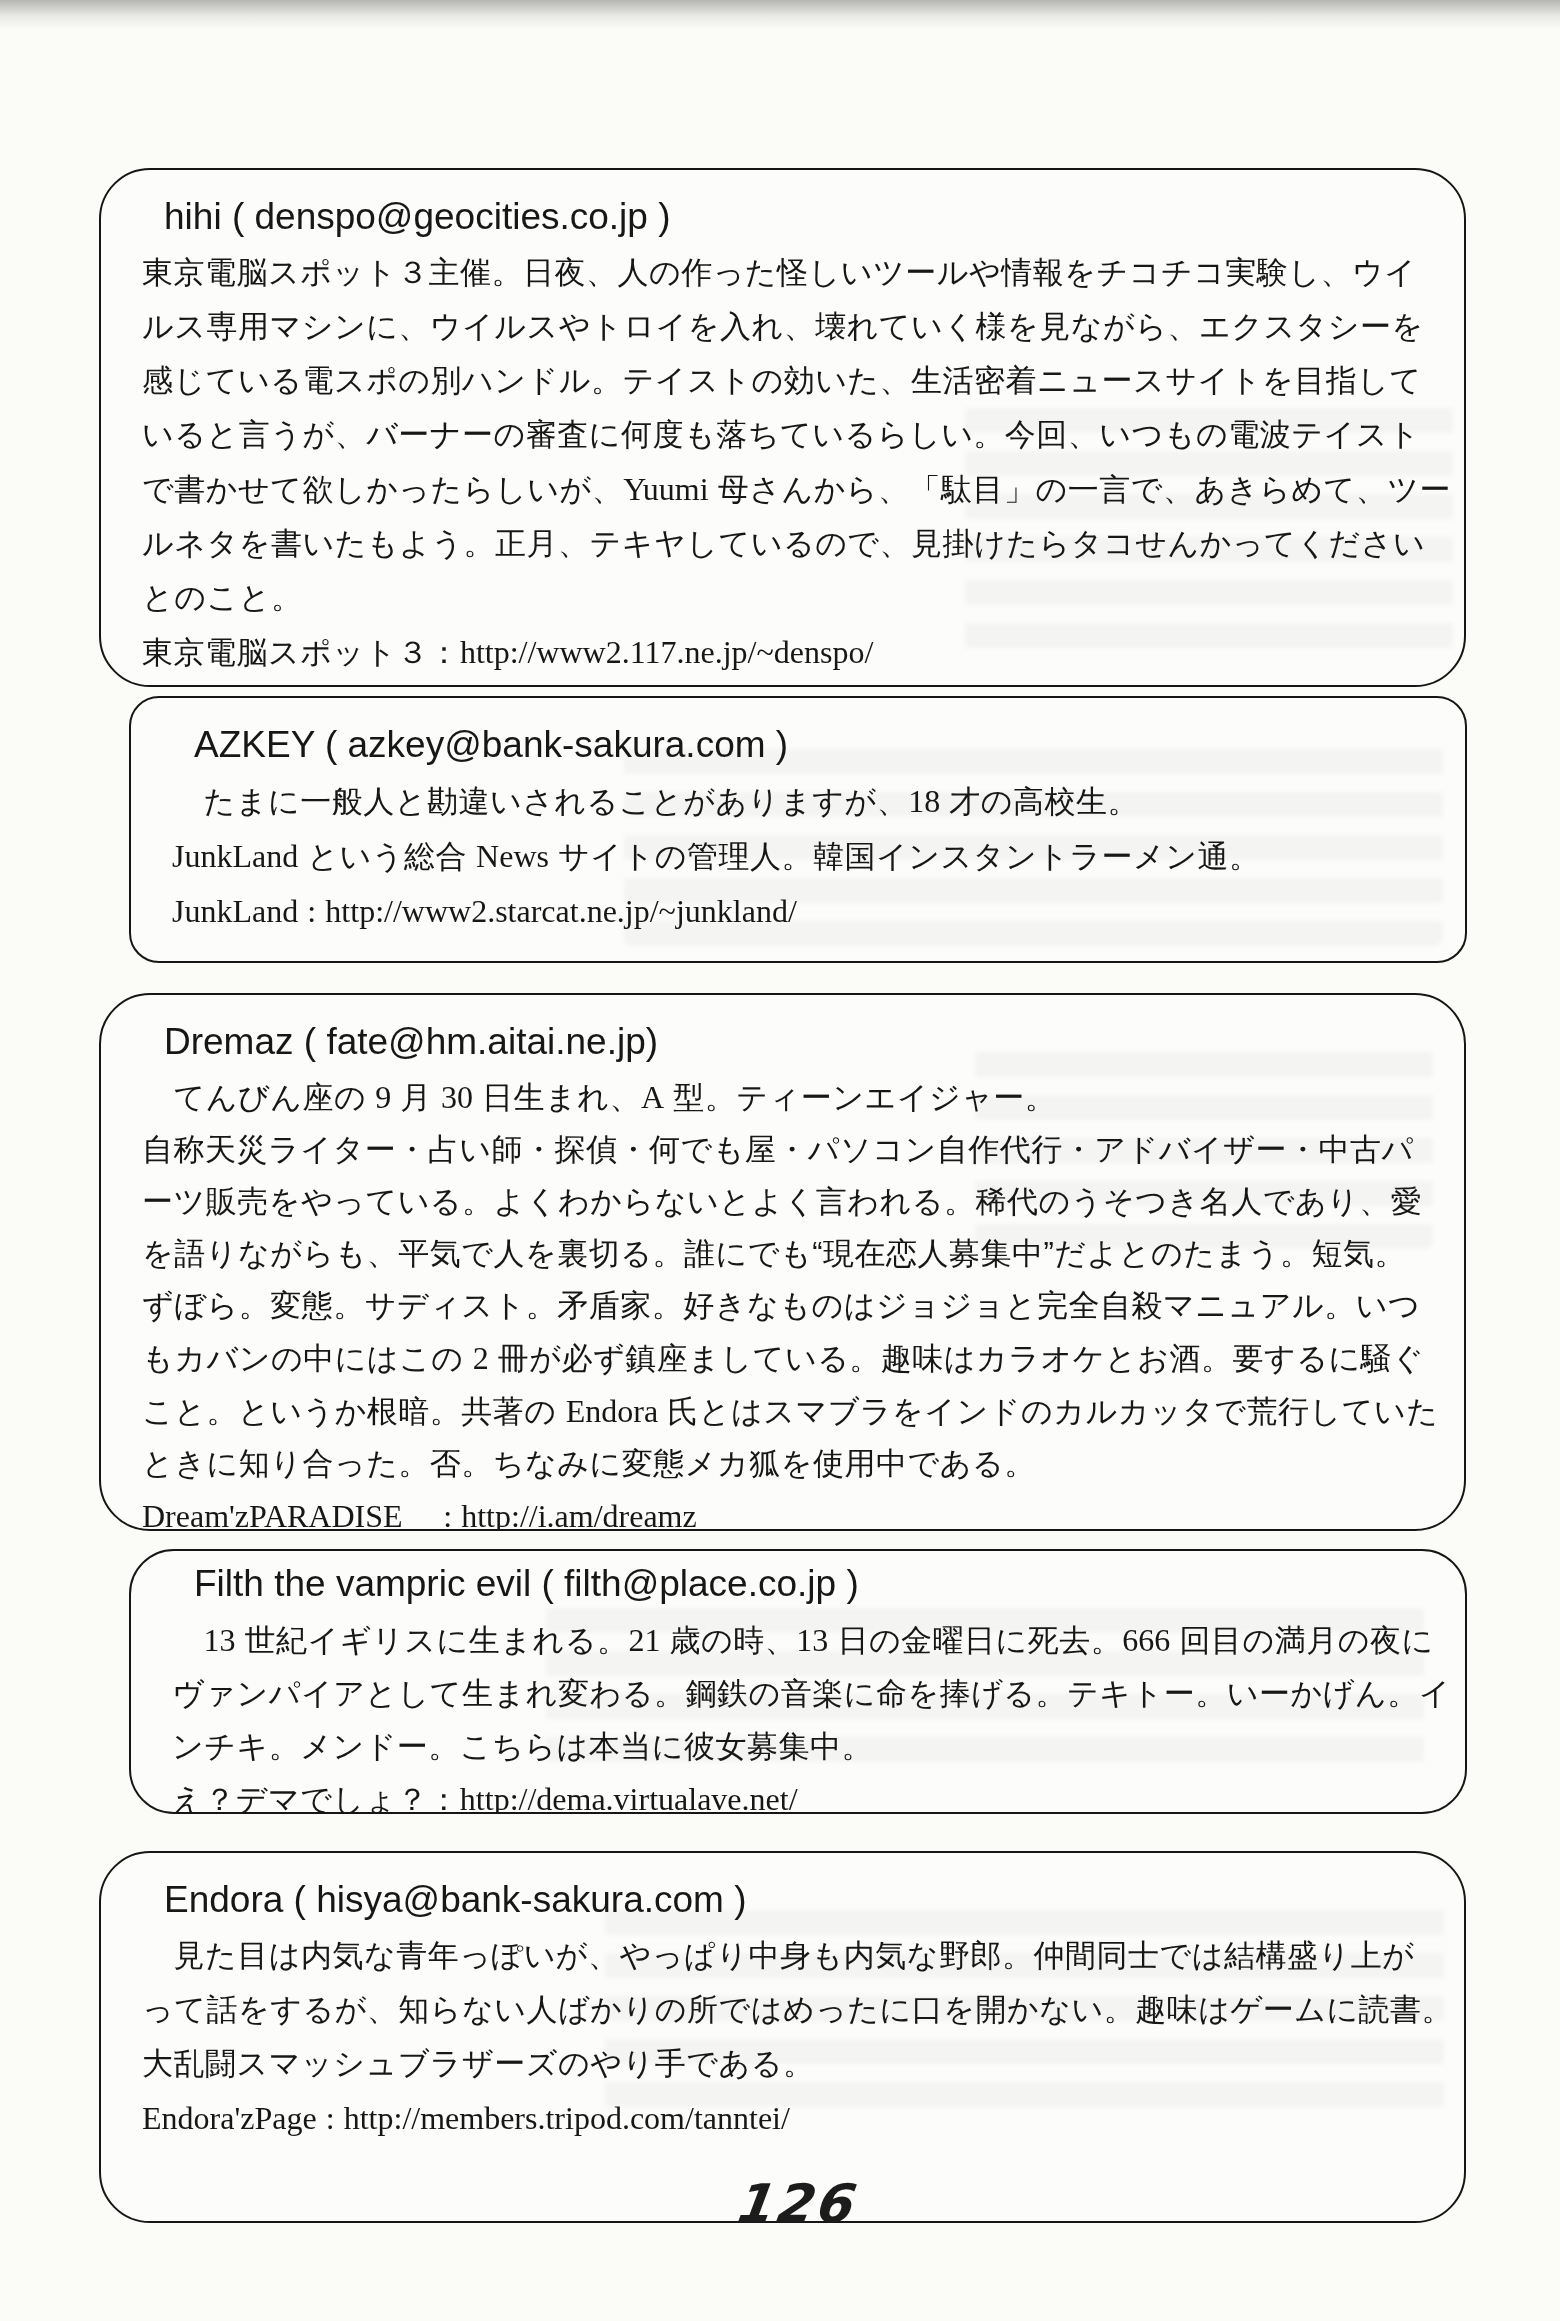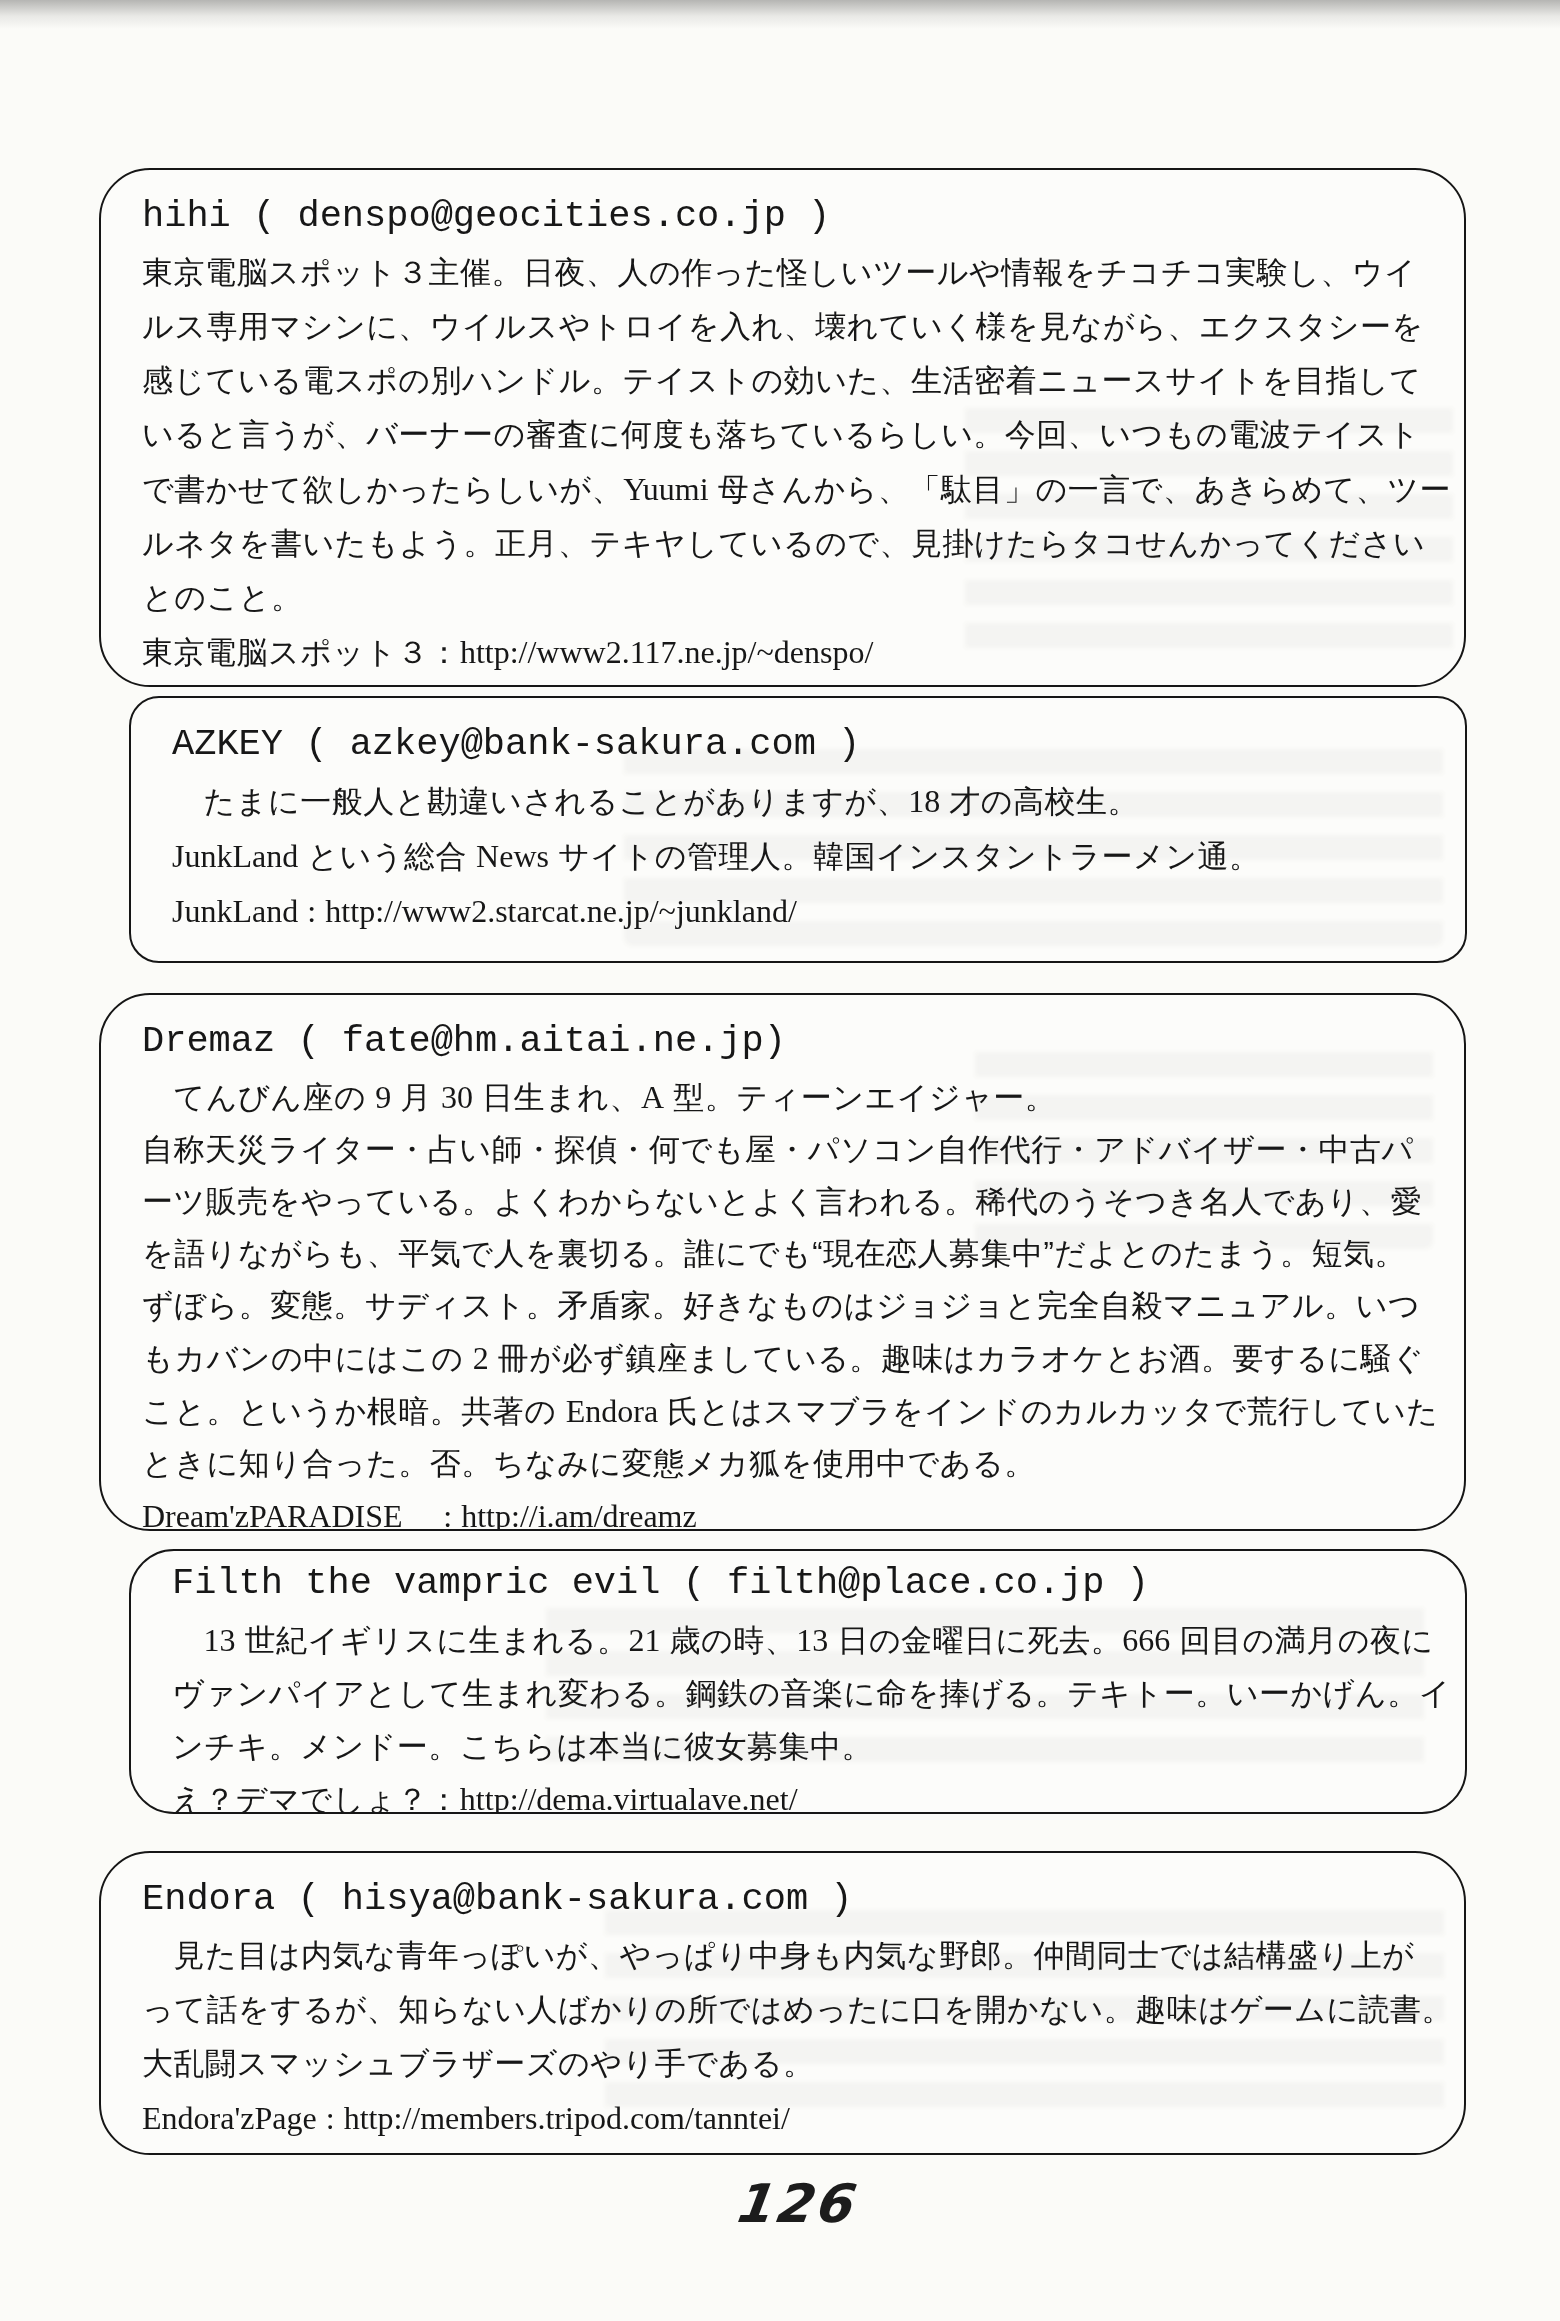--- a/index.html
+++ b/index.html
@@ -31,26 +31,27 @@
     border-radius:51px;
     box-sizing:border-box;
     padding:19.5px 39px 0 41px;
     overflow:hidden;
     background:rgba(255,255,255,.25);
   }
   #box-hihi  {left:99px; top:168px;  width:1367px; height:519px;}
   #box-azkey {left:129px; top:696px;  width:1338px; height:267px; border-radius:30px;}
   #box-dremaz{left:99px; top:993px; width:1367px; height:538px;}
   #box-filth {left:129px; top:1549px; width:1338px; height:265px; border-radius:45px; padding-top:6px;}
-  #box-endora{left:99px; top:1851px; width:1367px; height:304px;}
+  #box-endora{left:99px; top:1851px; width:1367px; height:372px;}
   .profile-header{
-    font-family:Liberation Mono, monospace;
+    font-family:Liberation Sans, sans-serif;
     font-size:37px;line-height:53px;
     margin-bottom:3.9px;
     white-space:pre;
+    margin-left:22px;
   }
   .line{
     font-size:31px;
     line-height:54px;
     white-space:pre;
     letter-spacing:0.5px;
   }
   #box-dremaz .line{line-height:52px;}
   #box-filth  .line{line-height:53px;}
   .latin{

